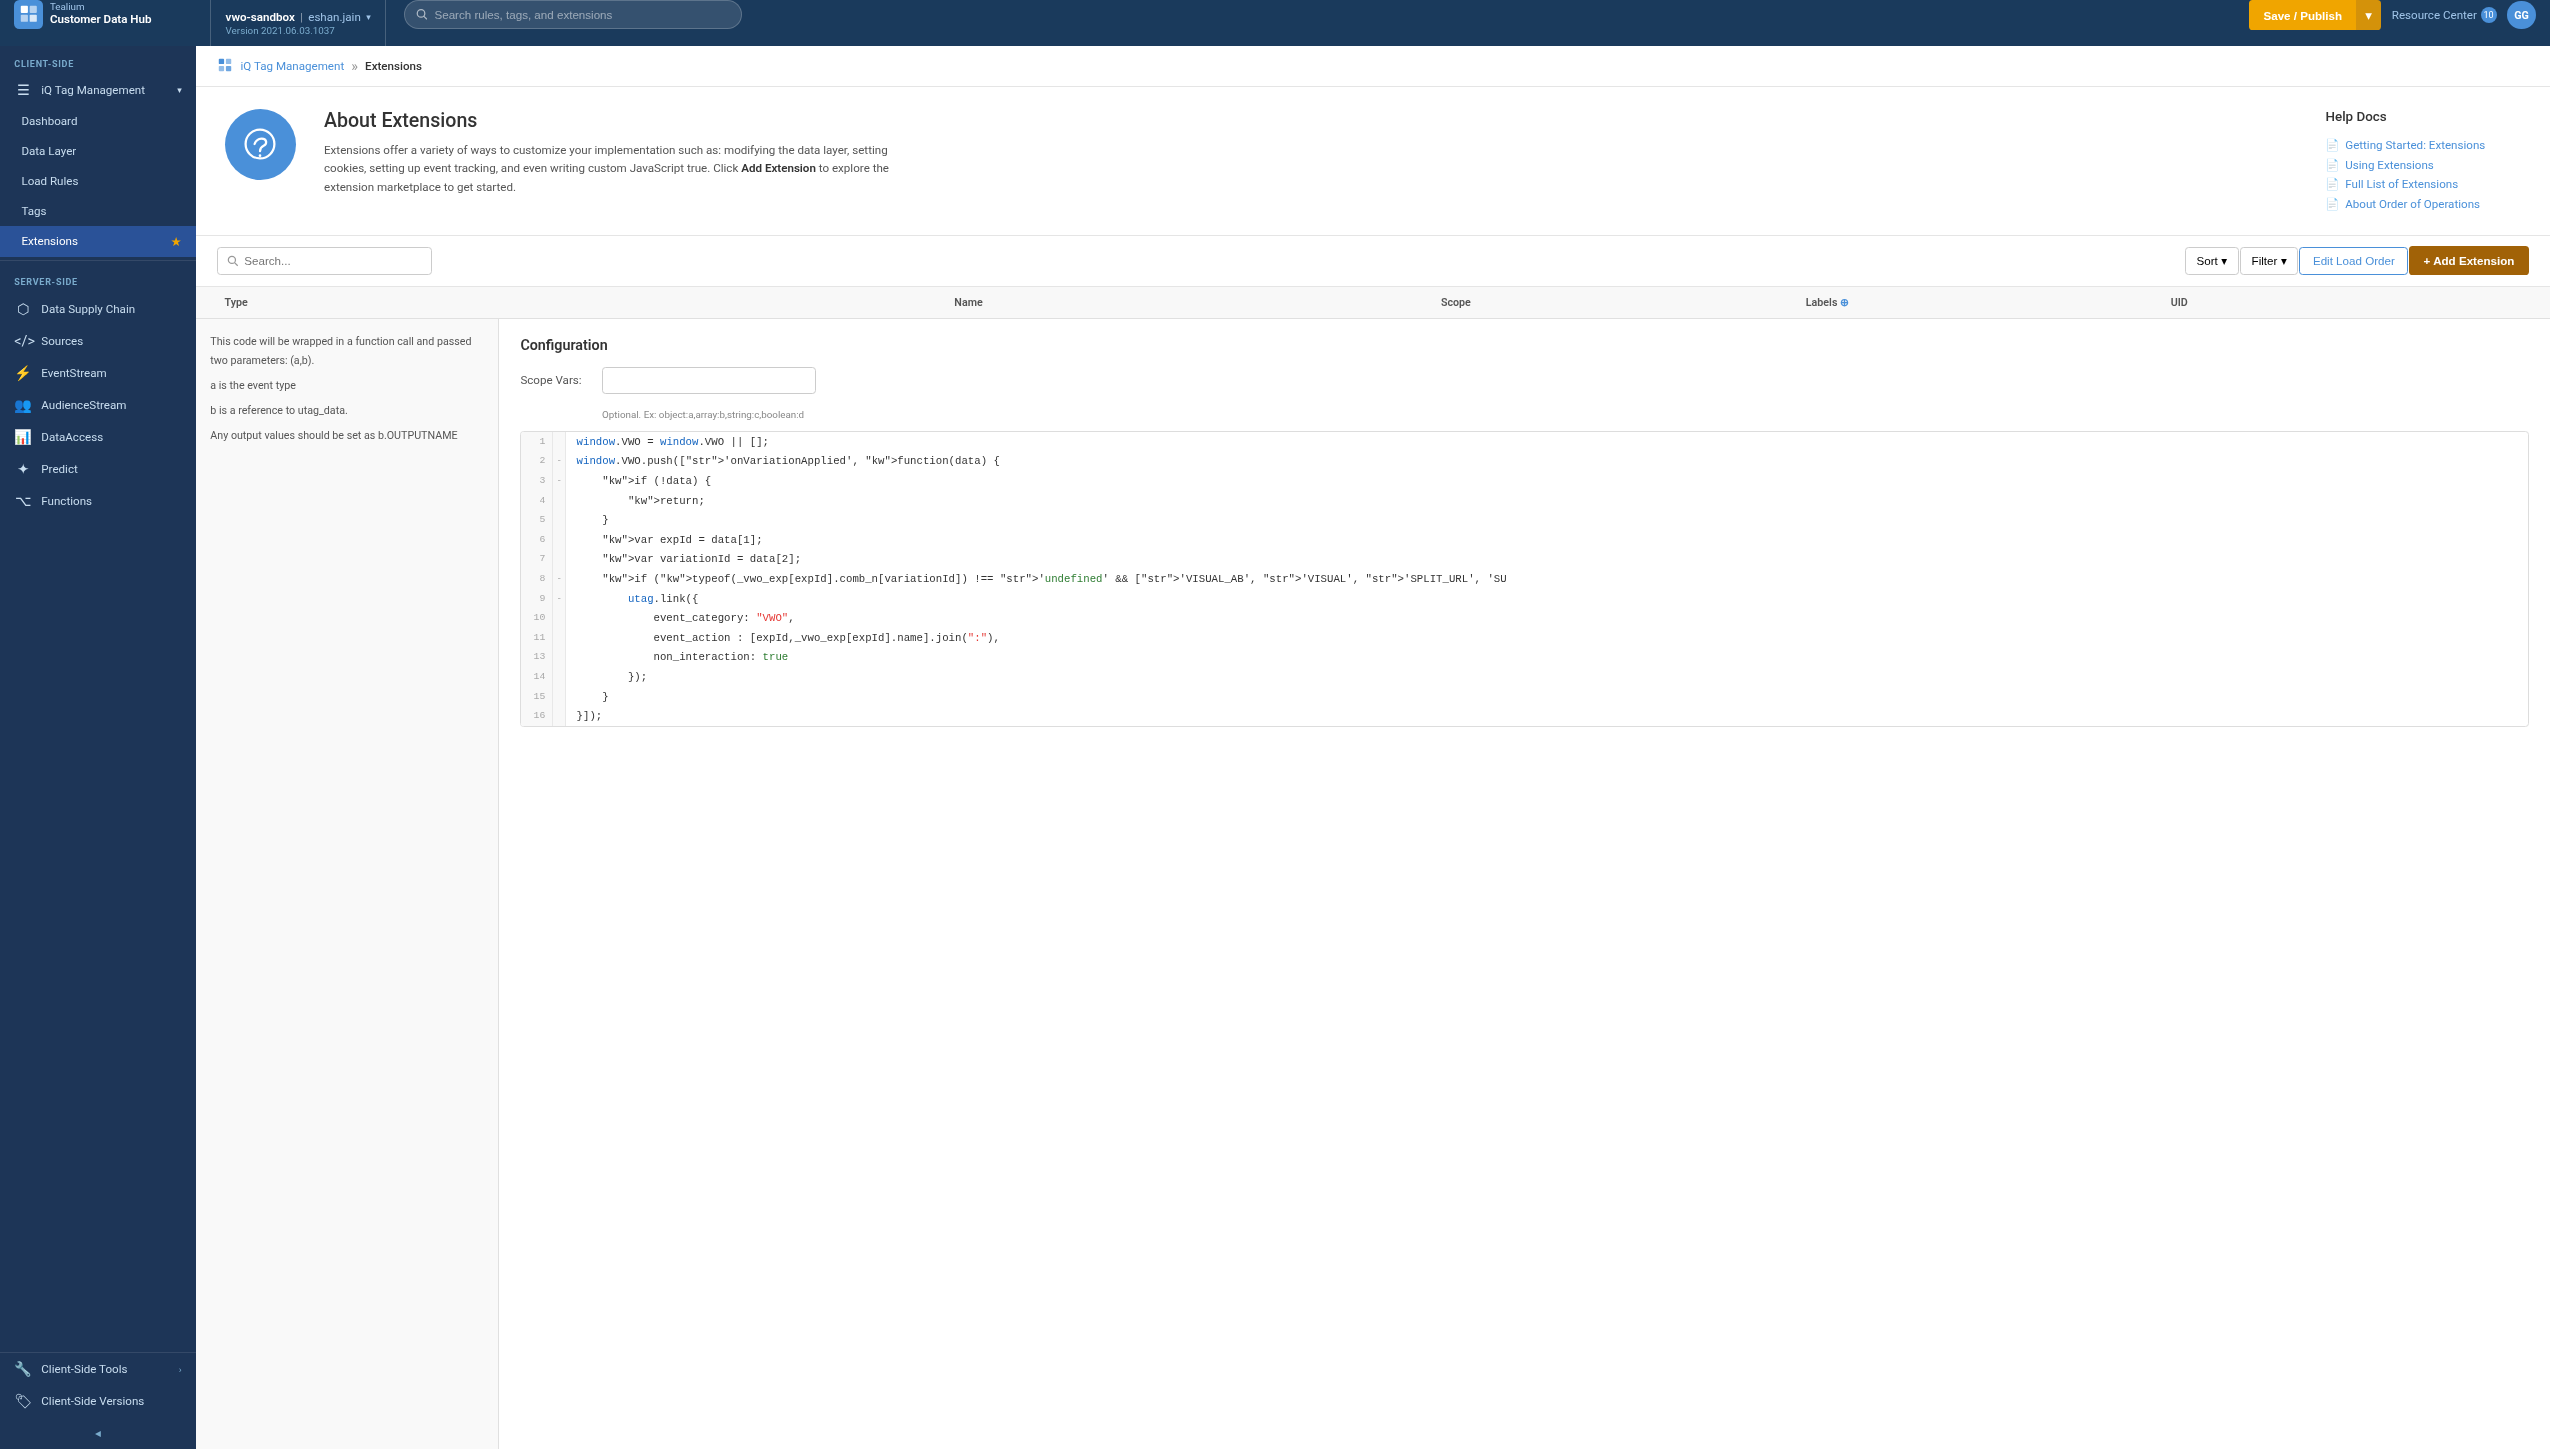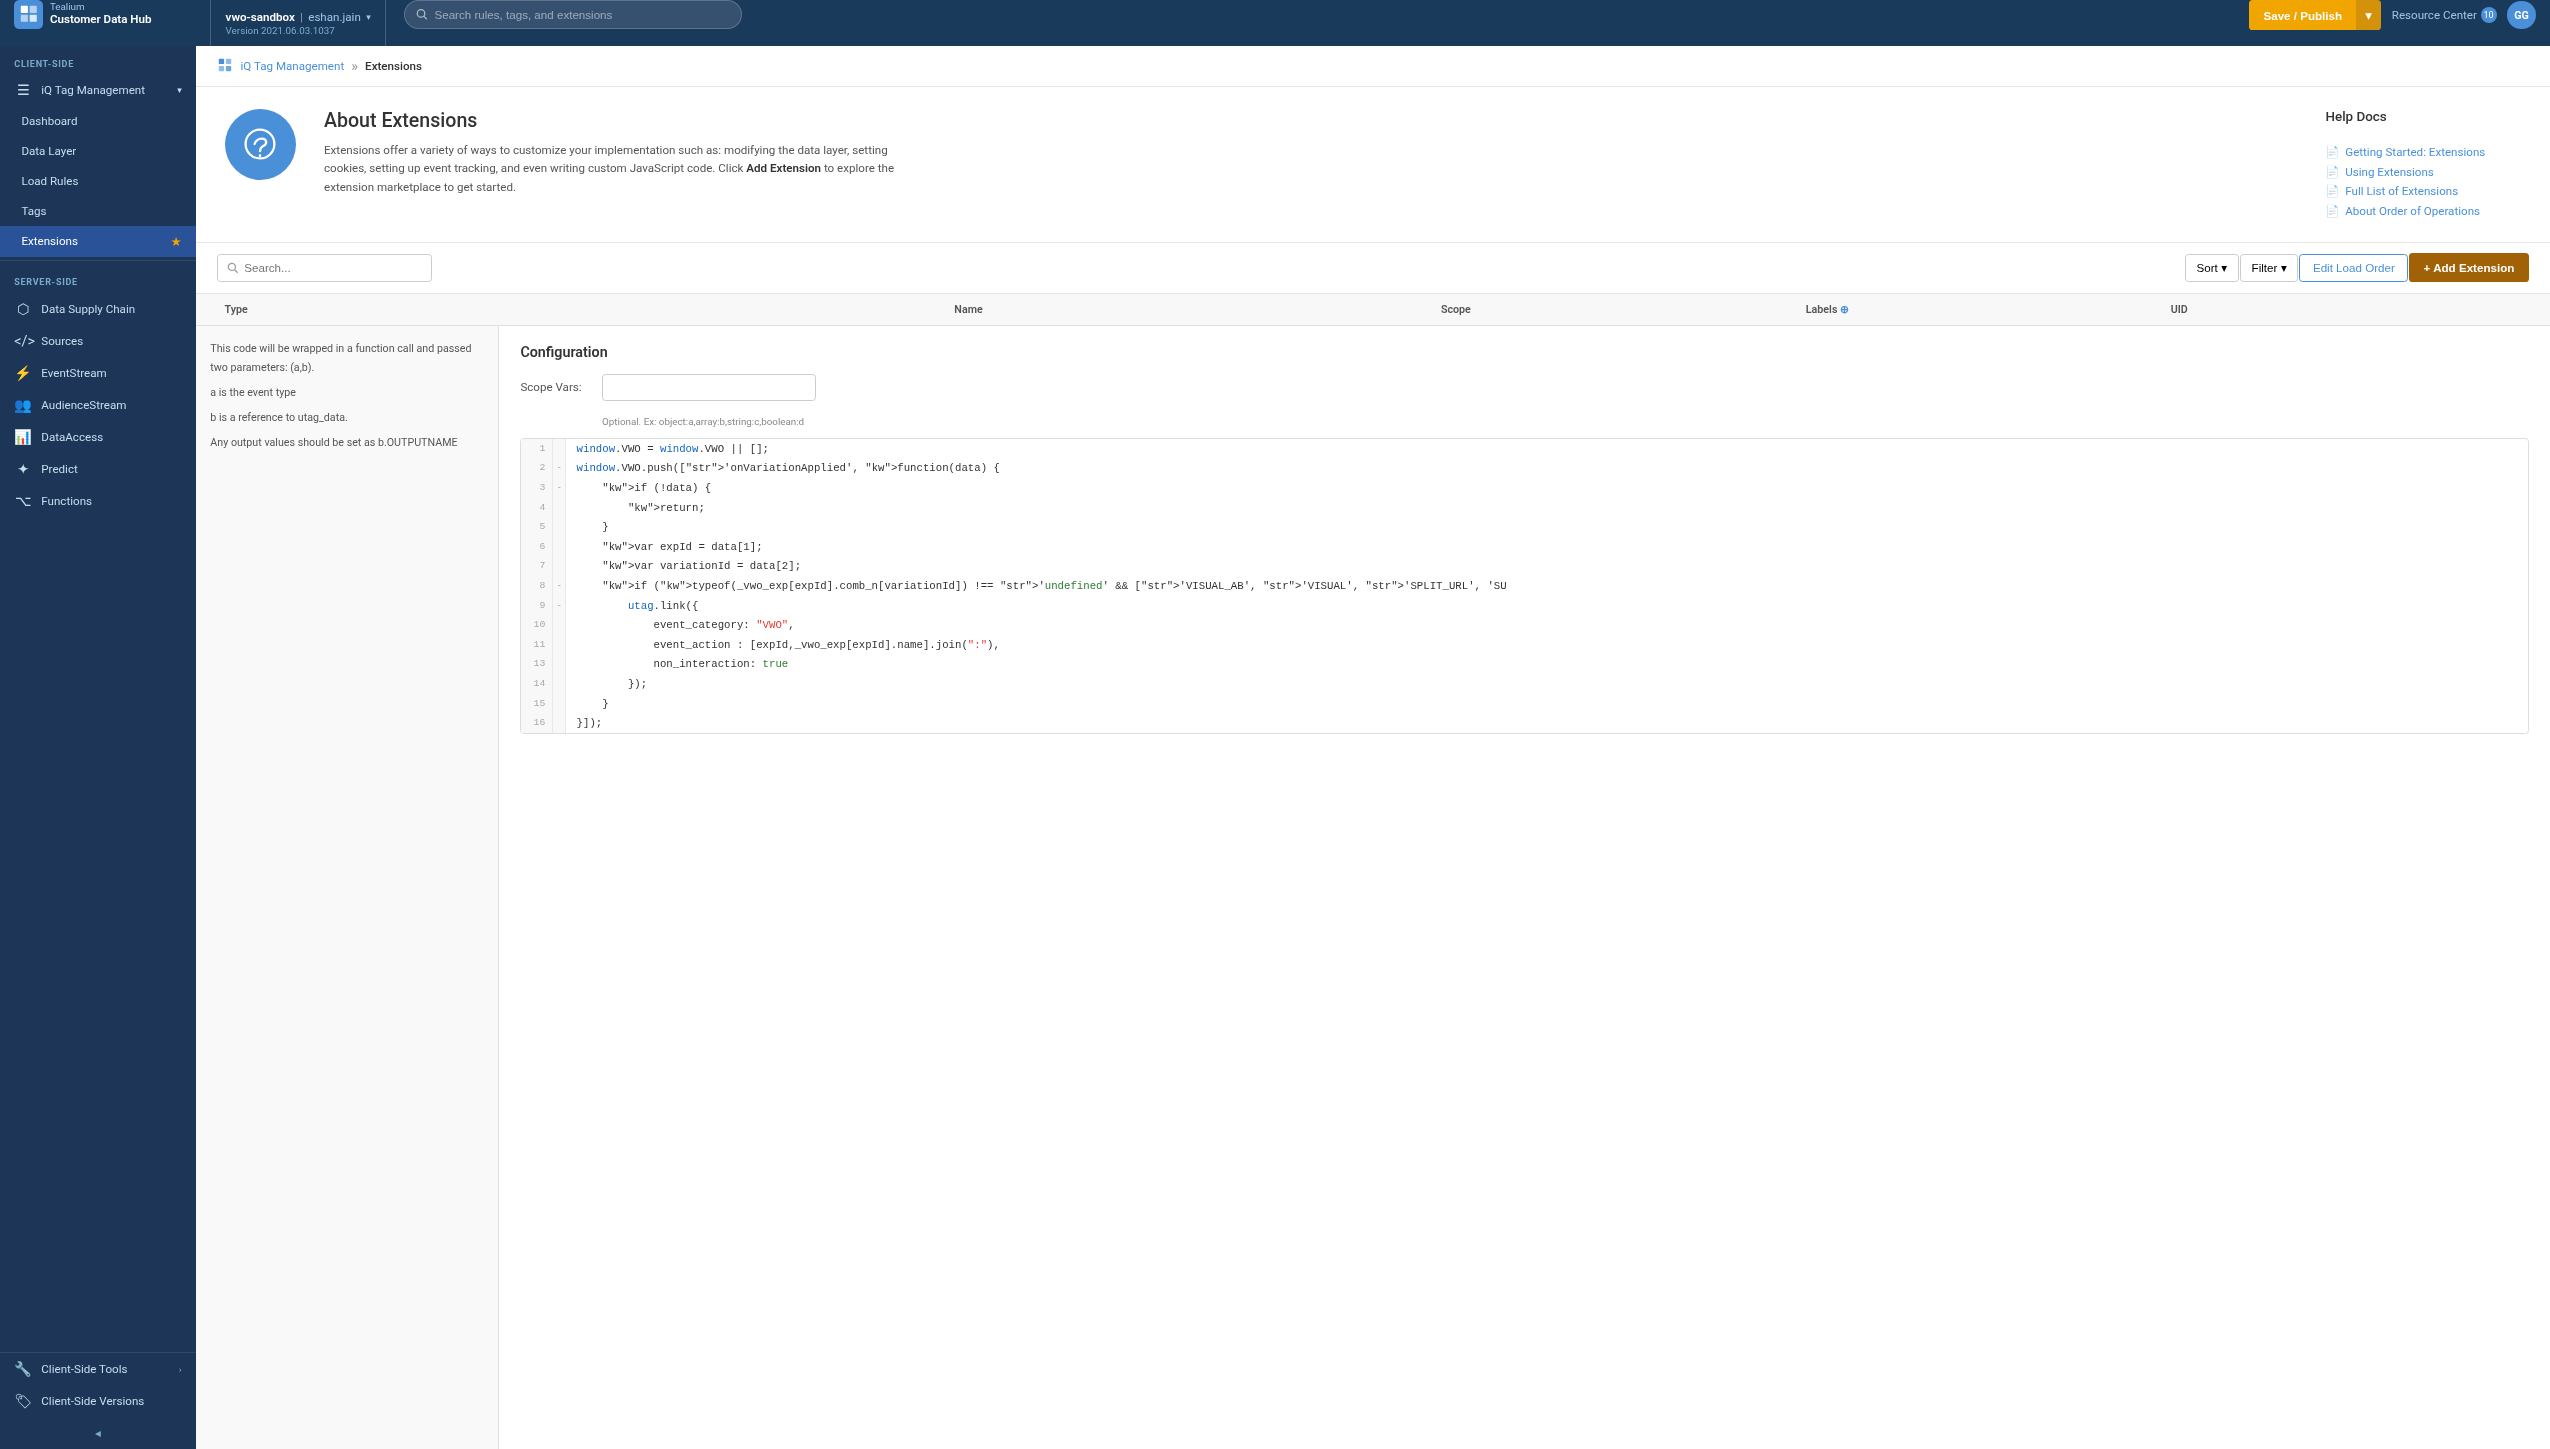--- a/index.html
+++ b/index.html
@@ -213,21 +213,21 @@
       border-radius: 50%;
       display: flex; align-items: center; justify-content: center;
       font-size: 32px;
       flex-shrink: 0;
     }
     .about-content { flex: 1; }
     .about-title { font-size: 19.6px; font-weight: 500; color: #333; margin-bottom: 9px; }
     .about-desc { font-size: 11.6px; color: #555; line-height: 1.6; max-width: 606px; }
     .about-desc strong { font-weight: 600; color: #333; }
     .help-docs { min-width: 196px; }
-    .help-docs-title { font-size: 13.4px; font-weight: 500; color: #333; margin-bottom: 19px; }
+    .help-docs-title { font-size: 13.4px; font-weight: 500; color: #333; margin-bottom: 12px; }
     .help-link { display: flex; align-items: center; gap: 5.3px; color: #4a90d9; font-size: 11.6px; padding: 2.7px 0; text-decoration: none; }
 
     
     .toolbar {
       padding: 10.7px 21.4px;
       display: flex;
       align-items: center;
       justify-content: space-between;
       background: white;
       border-bottom: 0.9px solid #e5e5e5;
@@ -540,21 +540,21 @@
       <div class="about-icon">
         <svg width="36" height="36" viewBox="0 0 40 40" fill="none">
           <circle cx="20" cy="20" r="16" fill="none" stroke="white" stroke-width="2.5"></circle>
           <path d="M14 20 C14 20 16 14 22 14 C28 14 28 20 24 22 C22 23 20 24 20 28" stroke="white" stroke-width="2.5" stroke-linecap="round" fill="none"></path>
           <circle cx="20" cy="33" r="1.5" fill="white"></circle>
         </svg>
       </div>
       <div class="about-content">
         <div class="about-title">About Extensions</div>
         <div class="about-desc">
-          <span>Extensions offer a variety of ways to customize your implementation such as: modifying the data layer, setting cookies, setting up event tracking, and even writing custom JavaScript code. Click</span>
+          <span>Extensions offer a variety of ways to customize your implementation such as: modifying the data layer, setting cookies, setting up event tracking, and even writing custom JavaScript true. Click</span>
           <strong>Add Extension</strong>
           <span>to explore the extension marketplace to get started.</span>
         </div>
       </div>
       <div class="help-docs">
         <div class="help-docs-title">Help Docs</div>
         <a class="help-link">
           <span>📄</span>
           <span>Getting Started: Extensions</span>
         </a>

